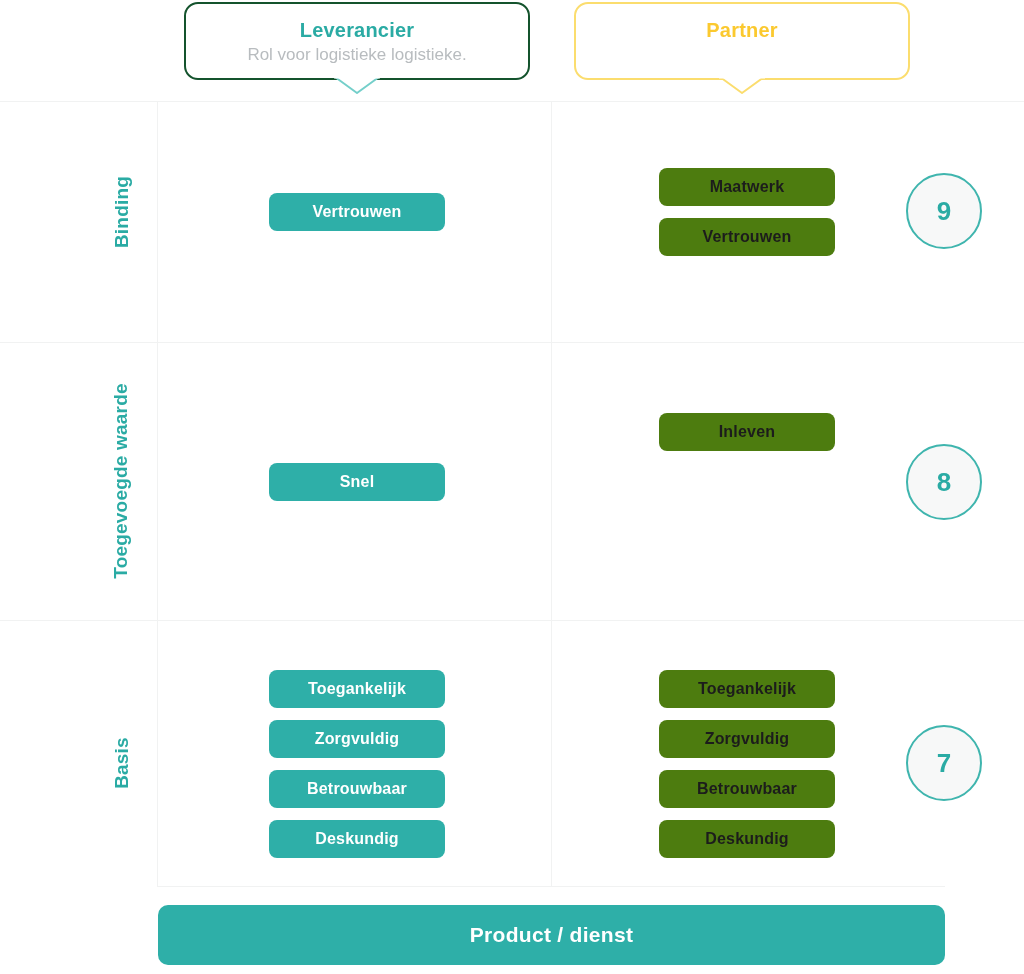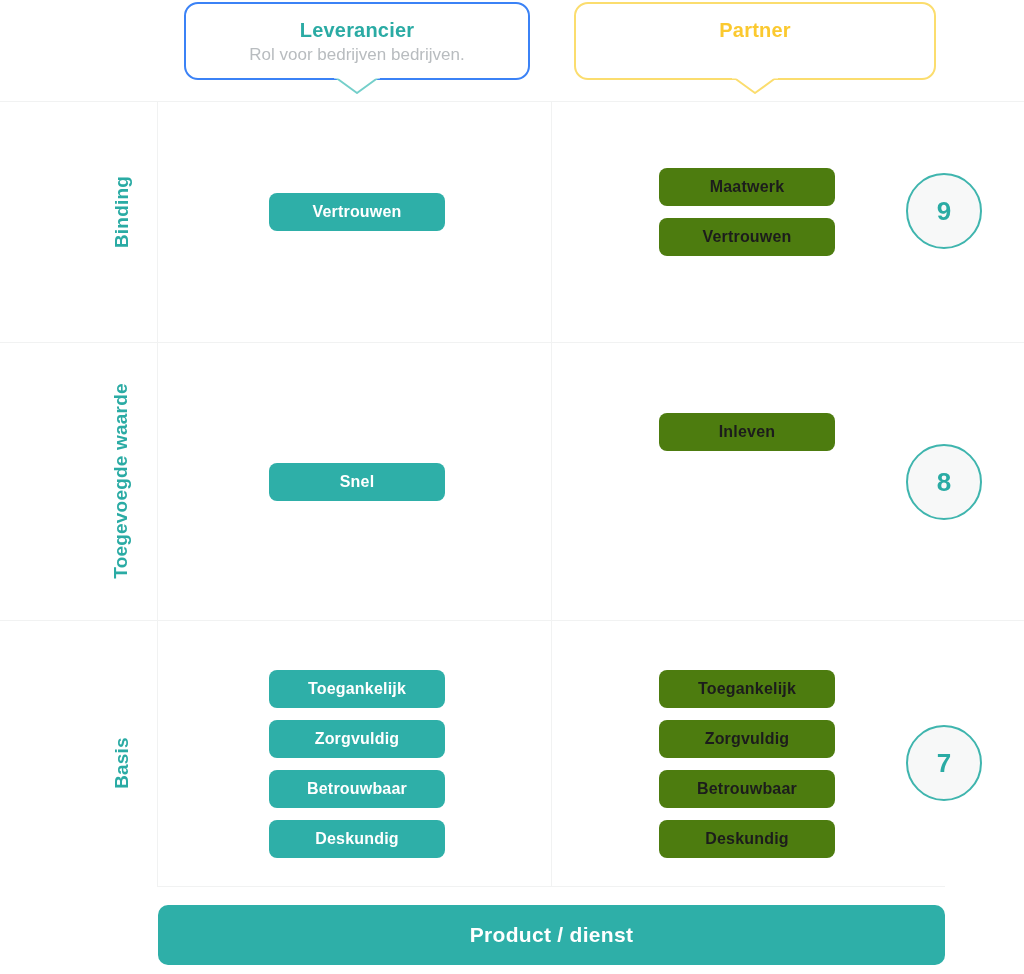--- a/index.html
+++ b/index.html
@@ -43,21 +43,21 @@
   .callout .tailwrap {
     position: absolute;
     left: 50%;
     transform: translateX(-50%);
     bottom: -17px;
     width: 46px;
     height: 19px;
   }
   .callout .tailwrap svg { display: block; }
 
-  .callout.teal { border: 2px solid #3b82f6; }
+  .callout.teal { border: 2px solid #14532d; }
   .callout.teal .callout-title { color: #2aaba4; }
   .callout.yellow { border: 2px solid #fbdd6e; }
   .callout.yellow .callout-title { color: #fbc92f; }
 
   
   .gridline {
     position: absolute;
     background: #f1f2f2;
   }
   .hline { height: 1px; }
@@ -129,30 +129,30 @@
     letter-spacing: 0.3px;
   }
 </style>
 </head>
 <body>
 
 <div id="stage">
 
   <div class="callout teal" style="left:184px; top:2px; width:346px; height:78px;">
     <div class="callout-title">Leverancier</div>
-    <div class="callout-sub">Rol voor bedrijven bedrijven.</div>
+    <div class="callout-sub">Rol voor logistieke logistieke.</div>
     <div class="tailwrap">
       <svg width="46" height="19" viewBox="0 0 46 19">
         <path d="M1 1 L23 17 L45 1" fill="#ffffff" stroke="#74cfca" stroke-width="2" stroke-linejoin="round" stroke-linecap="round"></path>
         <path d="M0 1 L46 1" stroke="#ffffff" stroke-width="3"></path>
       </svg>
     </div>
   </div>
 
-  <div class="callout yellow" style="left:574px; top:2px; width:362px; height:78px;">
+  <div class="callout yellow" style="left:574px; top:2px; width:336px; height:78px;">
     <div class="callout-title">Partner</div>
     <div class="tailwrap">
       <svg width="46" height="19" viewBox="0 0 46 19">
         <path d="M1 1 L23 17 L45 1" fill="#ffffff" stroke="#fbdd6e" stroke-width="2" stroke-linejoin="round" stroke-linecap="round"></path>
         <path d="M0 1 L46 1" stroke="#ffffff" stroke-width="3"></path>
       </svg>
     </div>
   </div>
 
   <div class="gridline hline" style="left:0px; top:101px; width:1024px;"></div>

